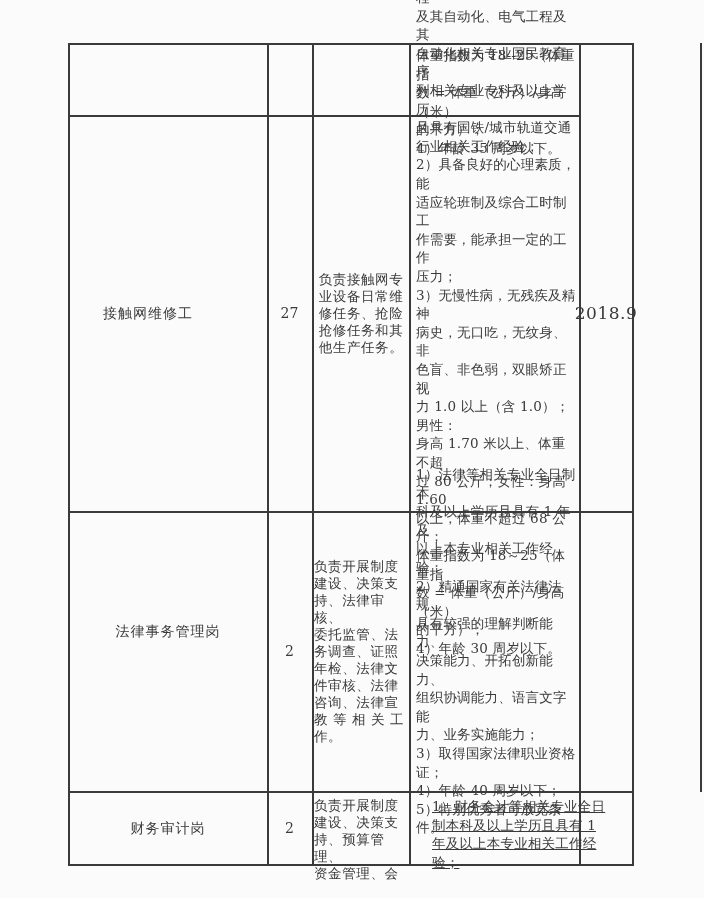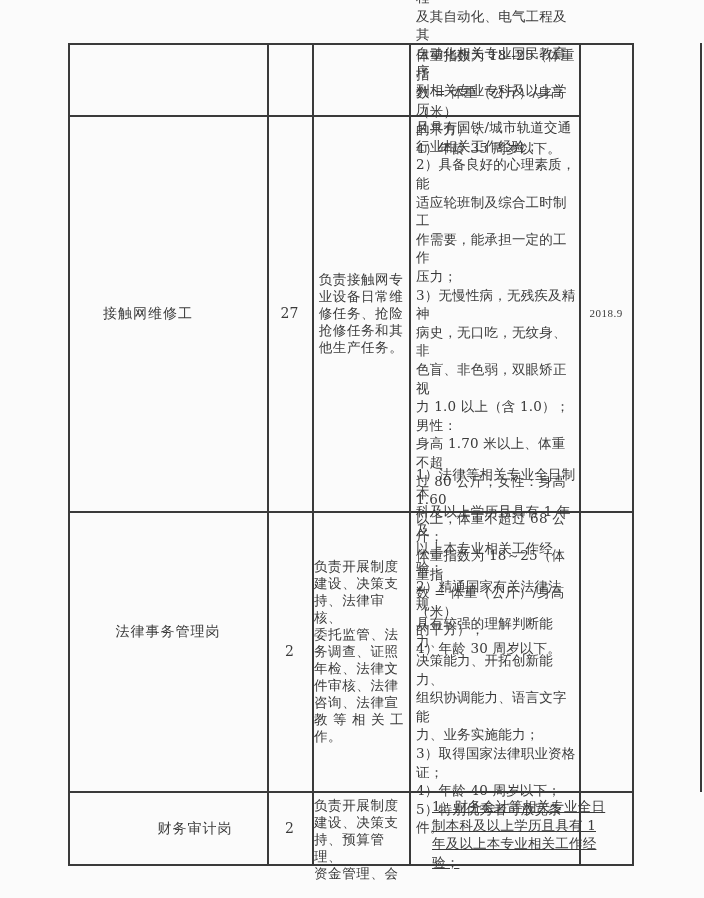--- a/index.html
+++ b/index.html
@@ -29,21 +29,21 @@
     text-align:left;
     font-size:13.5px;
     line-height:18.6px;
     letter-spacing:.2px;
   }
   .duty .txt{letter-spacing:.6px;line-height:17px;}
   .req{justify-content:flex-start;padding-left:4px;box-sizing:border-box;}
   .req .txt{width:100%;}
   .title-cell{font-size:14px;letter-spacing:1px;}
   .count-cell{font-size:14px;}
-  .date-cell{font-size:11px;letter-spacing:.5px;font-family:Liberation Serif, serif;}
+  .date-cell{font-size:17px;letter-spacing:.5px;}
 </style>
 </head>
 <body>
 
 <div class="sheet">
 
   <div class="vl" style="left:68px;top:43px;height:823px;"></div>
   <div class="vl" style="left:267px;top:43px;height:823px;"></div>
   <div class="vl" style="left:312px;top:43px;height:823px;"></div>
   <div class="vl" style="left:409px;top:43px;height:823px;"></div>
@@ -133,21 +133,21 @@
 力、业务实施能力；
 3）取得国家法律职业资格
 证；
 4）年龄 40 周岁以下；
 5）特别优秀者可放宽条件。</div>
   </div>
   <div class="cell date-cell" style="left:581px;top:512px;width:50px;height:278px;">
     <span></span>
   </div>
 
-  <div class="cell title-cell" style="left:70px;top:792px;width:196px;height:72px;padding-left:27px;">
+  <div class="cell title-cell" style="left:70px;top:792px;width:196px;height:72px;">
     <span>财务审计岗</span>
   </div>
   <div class="cell count-cell" style="left:268px;top:792px;width:43px;height:72px;">
     <span>2</span>
   </div>
   <div class="cell duty top" style="left:314px;top:797px;width:94px;height:67px;">
     <div class="txt">负责开展制度
 建设、决策支
 持、预算管理、
 资金管理、会</div>

